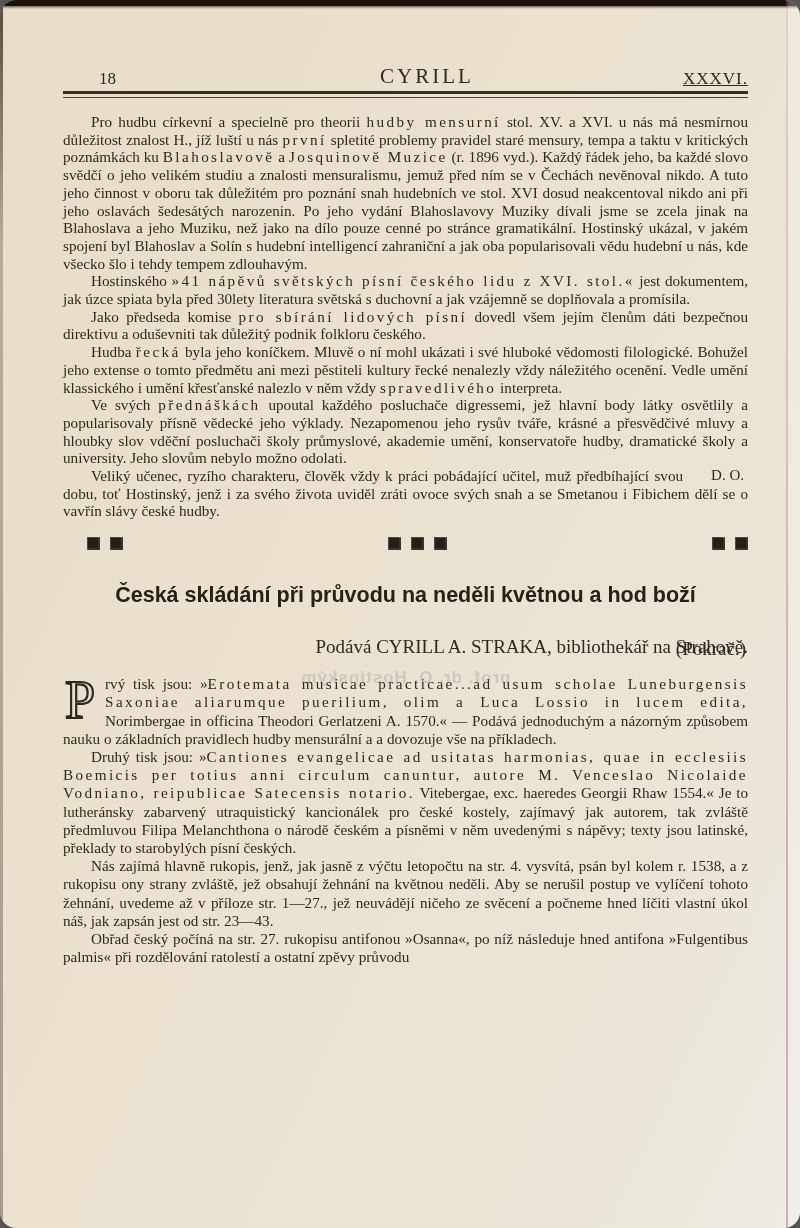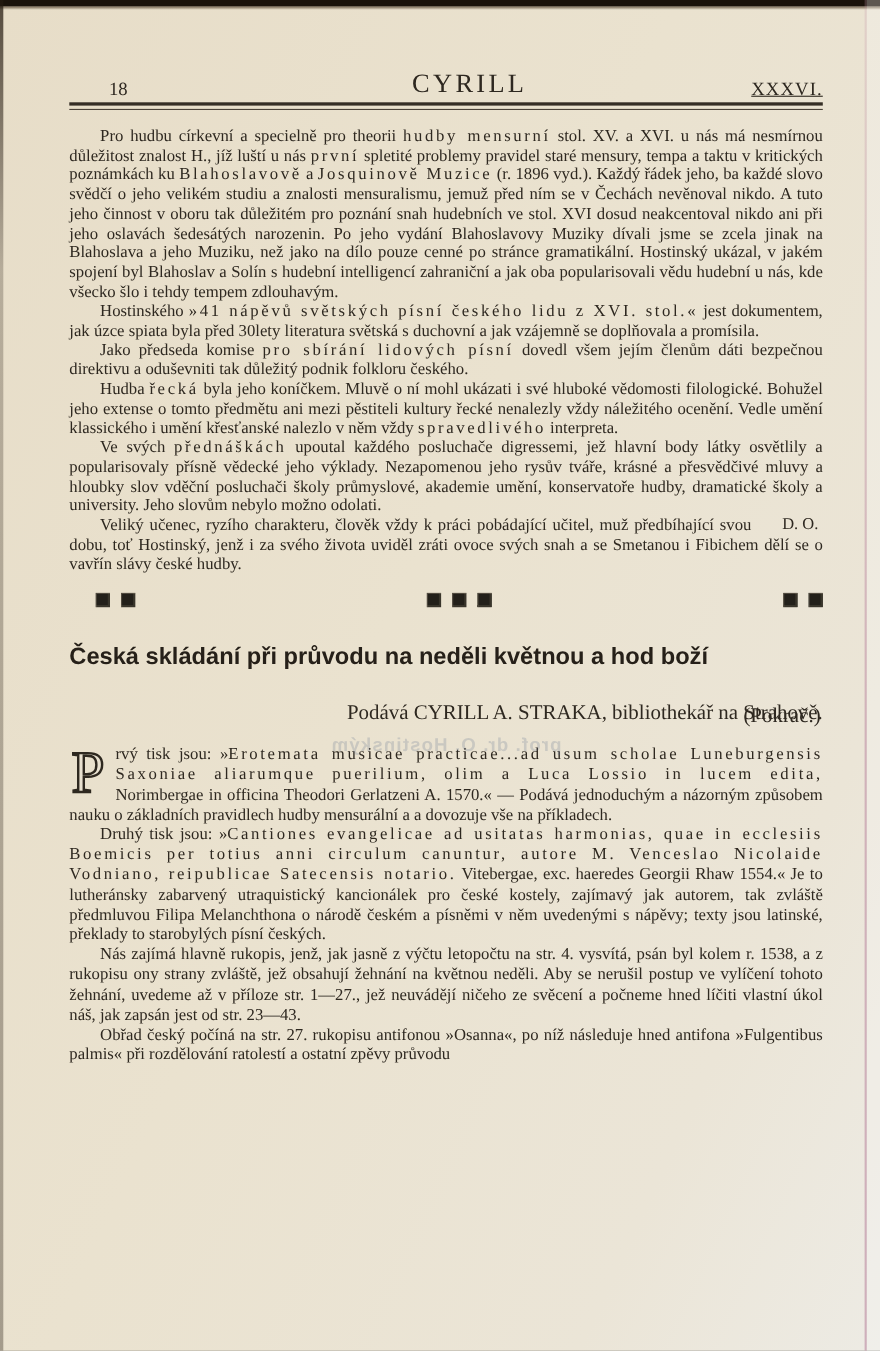--- a/index.html
+++ b/index.html
@@ -5,34 +5,35 @@
   html,body{margin:0;padding:0;}
   body{background:#555;}
   .page{
     position:relative;
     width:800px;height:1228px;
     margin:0 auto;
     background:linear-gradient(115deg,#e7ddc8 0%,#eae2cf 45%,#ebe5d7 80%,#edebe4 100%);
     font-family:"Liberation Serif","DejaVu Serif",serif;
     color:#2e2820;
     overflow:hidden;
+    border-radius:16px;
   }
   
   .edge-top{position:absolute;top:0;left:0;width:100%;height:6px;background:#1a120a;}
   .edge-top-fade{position:absolute;top:6px;left:0;width:100%;height:3px;background:linear-gradient(#7a6a55,rgba(122,106,85,0));}
   .edge-left{position:absolute;top:0;left:0;width:3px;height:100%;background:linear-gradient(rgba(35,25,15,.75),rgba(35,25,15,.25) 20%,rgba(35,25,15,.35));}
   .scan-line{position:absolute;top:0;bottom:0;left:786px;width:2px;background:linear-gradient(rgba(196,150,170,.25),rgba(186,135,160,.55) 55%,rgba(186,135,160,.6));}
   .scan-right{position:absolute;top:0;bottom:0;left:788px;width:12px;background:rgba(250,250,248,.30);}
 
   .content{position:absolute;left:63px;top:0;width:685px;}
 
   
   .hdr{display:flex;justify-content:space-between;align-items:flex-end;padding-top:64px;}
   .hdr .pn{font-size:17px;padding-left:36px;}
-  .hdr .jt{font-size:24px;letter-spacing:3px;transform:translateX(8px);margin-left:39px;}
+  .hdr .jt{font-size:21px;letter-spacing:3px;transform:translateX(8px);margin-left:39px;}
   .hdr .vol{font-size:17px;letter-spacing:1px;text-decoration:underline;}
   .rule-thick{height:3px;background:#352e25;margin-top:2px;}
   .rule-thin{height:1px;background:#4a4238;margin-top:3px;}
 
   
   .article{margin-top:15px;}
   .par{
     margin:0;text-align:justify;
     font-size:15.2px;line-height:17.7px;
     text-indent:28px;
@@ -64,21 +65,21 @@
     transform:scaleX(-1);
     font-family:"Liberation Sans",sans-serif;
     font-weight:bold;font-size:17px;letter-spacing:1px;
     color:rgba(85,105,135,.22);
     pointer-events:none;
   }
 
   
   .a2-title{
     margin-top:32px;
-    text-align:left;
+    text-align:center;
     font-family:"Liberation Sans","DejaVu Sans",sans-serif;
     font-weight:bold;font-size:21.5px;line-height:27px;
     color:#262019;
   }
   .a2-title span{display:block;}
   .byline{position:relative;margin-top:27px;font-size:19px;text-align:right;}
   .byline .cont{position:absolute;right:2px;top:2px;}
   .article2{margin-top:17px;}
   .article2 .par{line-height:18.2px;}
 </style>

